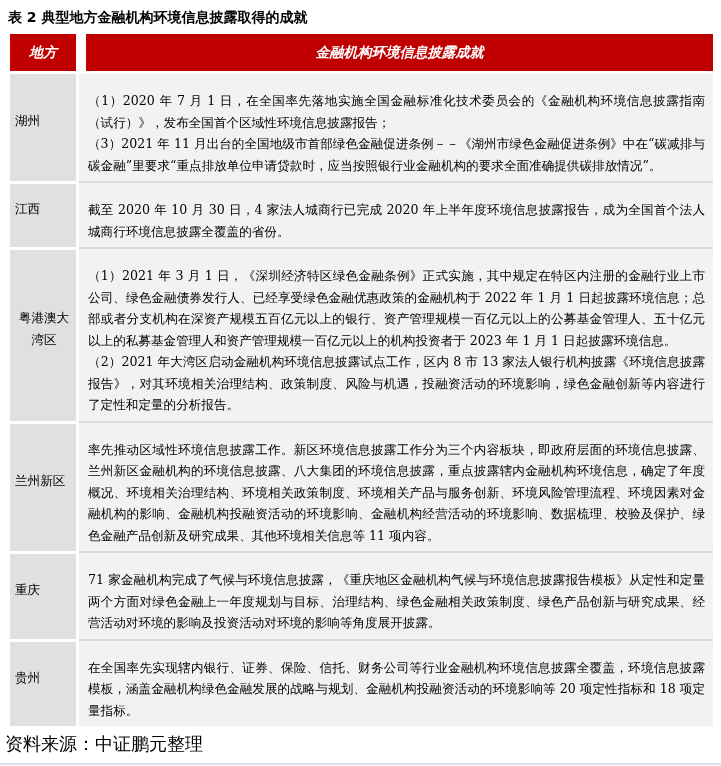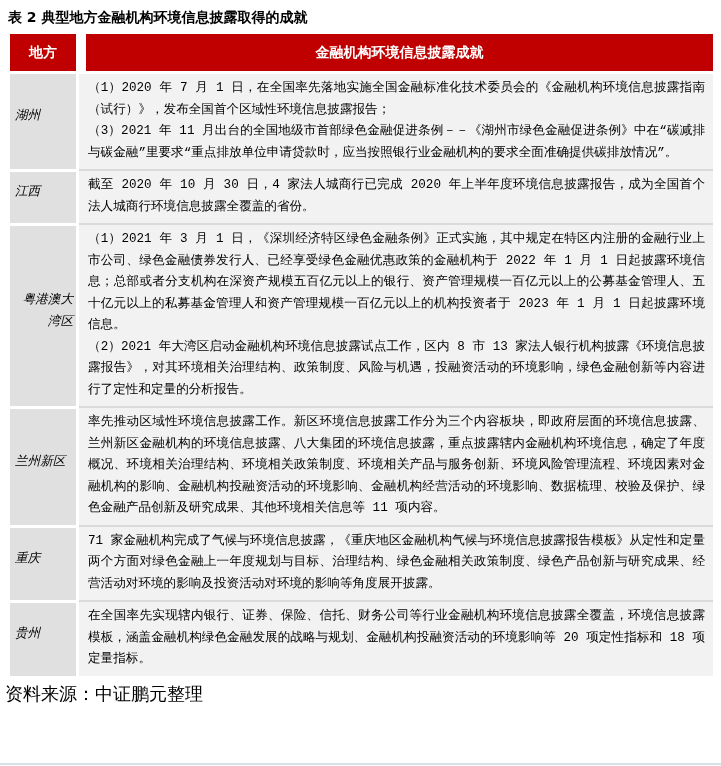--- a/index.html
+++ b/index.html
@@ -17,41 +17,41 @@
     width:721px;height:766px;background:#FFFFFF;overflow:hidden;
     font-family:"DejaVu Serif","Liberation Serif",serif;color:var(--text);
   }
   .page{position:relative;width:721px;height:766px;}
   .doc-title{
     font-family:"DejaVu Sans","Liberation Sans",sans-serif;
     font-weight:bold;font-size:14px;line-height:18px;
     padding:8px 11px 8px 8px;color:#000;
   }
   .env-table{margin-left:10px;width:703px;}
-  .header-row{display:flex;}
+  .header-row{display:flex;font-style:italic;}
   .hcell{
     background:var(--header-bg);color:var(--header-text);
     font-family:"DejaVu Sans","Liberation Sans",sans-serif;
     font-weight:bold;font-size:14px;height:37px;
     display:flex;align-items:center;justify-content:center;
   }
   .hcell.region-h{width:66px;flex:0 0 66px;}
   .hcell.content-h{flex:1;margin-left:10px;}
   .t-row{display:flex;}
   .cell{font-size:12.6px;line-height:21.5px;}
   .cell.region{
     width:66px;flex:0 0 66px;background:var(--region-bg);
     border-top:3px solid #FFFFFF;
     display:flex;align-items:center;justify-content:flex-start;
-    text-align:right;padding:3px 3px 16px 5px;font-style:italic;
+    text-align:center;padding:3px 3px 16px 5px;
   }
   .cell.content{
     flex:1;background:var(--content-bg);margin-left:3px;
     border-top:2px solid var(--row-divider);
-    padding:4px 8px 5px 9px;text-align:justify;font-family:Liberation Mono, monospace;
+    padding:16px 8px 5px 9px;text-align:justify;
   }
   .t-row:first-child .cell.content{border-top:3px solid #FFFFFF;}
   .cell.content p{margin:0;}
   .source-line{
     font-size:18px;line-height:17px;padding:9px 0 0 5px;
   }
   .bottom-rule{
     position:absolute;left:0;bottom:1px;width:721px;height:0;
     border-top:2px solid var(--bottom-rule);
   }

